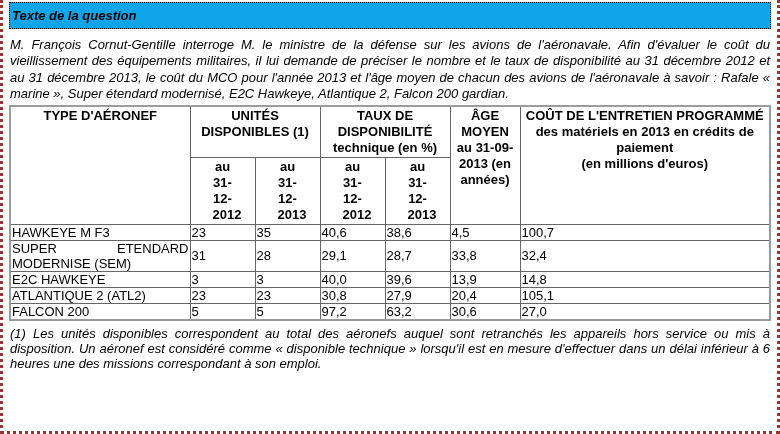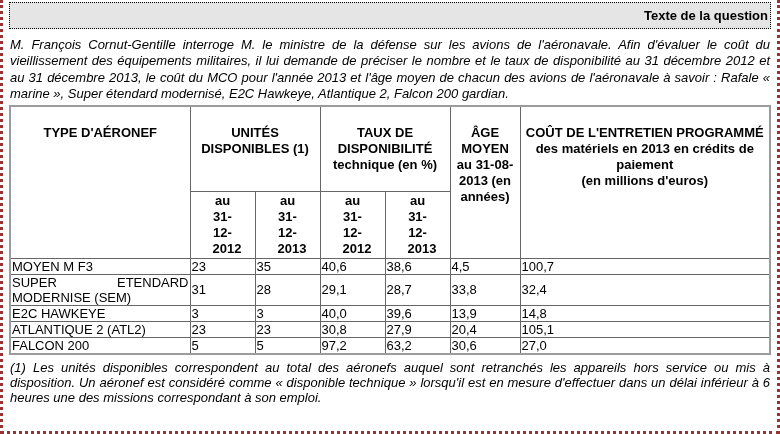--- a/index.html
+++ b/index.html
@@ -11,37 +11,37 @@
   .page {
     box-sizing: border-box; width: 780px; height: 434px;
     border-left: 3px dotted #993333;
     border-right: 3px dotted #993333;
     border-bottom: 3px dotted #993333;
     padding: 2px 6px; overflow: hidden;
   }
   .heading-box {
     box-sizing: border-box;
     border: 1px dotted #000;
-    background: #e5e5e5;
-    text-align: right; font-weight: bold;
-    padding: 5px 2px; line-height: 15px;
+    background: #0ea5e9;
+    text-align: left; font-weight: bold;
+    padding: 5px 2px; line-height: 15px; font-style: italic;
   }
   .q-box { margin: 0 0 8px 0; }
   .r-box { margin: 10px 0 8px 0; }
   .para { text-align: justify; line-height: 16.4px; margin: 0 1px; font-style: italic; }
   .q-para { margin-bottom: 2px; }
   .intro { line-height: 16px; }
   table.aircraft {
     border-collapse: collapse; table-layout: fixed;
     width: 760px; border: 2px solid #9c9c9c; margin-top: 1px;
   }
   .aircraft th, .aircraft td { border: 1px solid #666; }
   .aircraft th {
     font-weight: bold; text-align: center; vertical-align: top;
-    white-space: pre-line; line-height: 16px; padding: 18px 2px;
+    white-space: pre-line; line-height: 16px; padding: 1px 2px;
   }
   tr.h1 { height: 46px; }
   tr.h2 th { padding: 1px 22px; height: 52px; }
   .aircraft td { padding: 0 1px; line-height: 15px; vertical-align: middle; }
   .aircraft td.type { text-align: justify; }
   .footnote { margin-top: 5px; line-height: 15px; }
 </style>
 </head>
 <body>
 
@@ -63,34 +63,34 @@
       <col style="width:65px">
         <col style="width:65px">
       <col style="width:70px">
       <col style="width:250px">
     </colgroup>
     <thead>
       <tr class="h1">
         <th rowspan="2">TYPE D'AÉRONEF</th>
         <th colspan="2">UNITÉS DISPONIBLES (1)</th>
         <th colspan="2">TAUX DE DISPONIBILITÉ technique (en %)</th>
-        <th rowspan="2">ÂGE MOYEN au 31-08-2013 (en années)</th>
+        <th rowspan="2">ÂGE MOYEN au 31-09-2013 (en années)</th>
         <th rowspan="2">COÛT DE L'ENTRETIEN PROGRAMMÉ des matériels en 2013 en crédits de paiement
 (en millions d'euros)</th>
       </tr>
       <tr class="h2">
         <th>au 31-12-2012</th>
         <th>au 31-12-2013</th>
         <th>au 31-12-2012</th>
         <th>au 31-12-2013</th>
       </tr>
     </thead>
     <tbody>
         <tr>
-    <td class="type">MOYEN M F3</td>
+    <td class="type">HAWKEYE M F3</td>
     <td>23</td>
     <td>35</td>
     <td>40,6</td>
     <td>38,6</td>
     <td>4,5</td>
     <td>100,7</td>
   </tr>
         <tr>
     <td class="type">SUPER ETENDARD MODERNISE (SEM)</td>
     <td>31</td>

